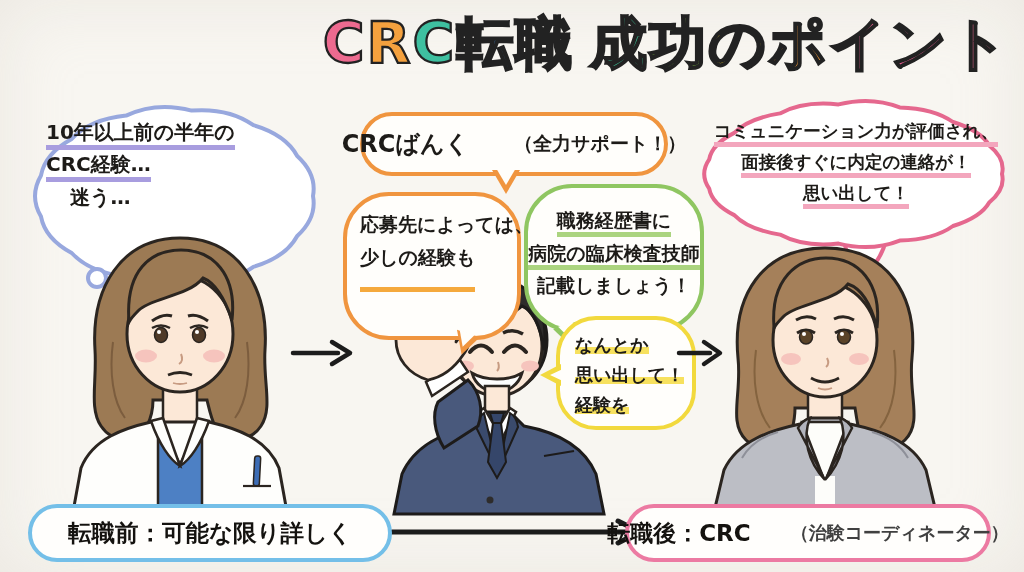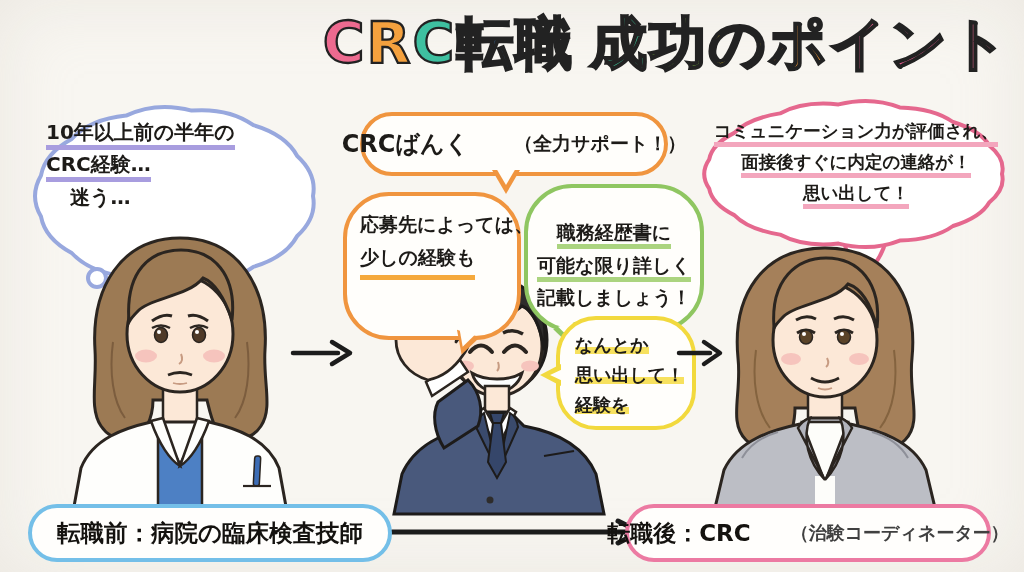--- a/index.html
+++ b/index.html
@@ -25,35 +25,35 @@
   .bubble-top .main{font-size:24px;} .bubble-top .paren{font-size:19px;}
   .bubble-top .tail{left:128px;bottom:-22px;border-left:14px solid transparent;border-right:14px solid transparent;border-top:24px solid var(--bubble-orange);}
   .bubble-top .tail2{left:132px;bottom:-13px;border-left:10px solid transparent;border-right:10px solid transparent;border-top:17px solid #fffefb;}
 
   .bubble-orange2{left:343px;top:192px;width:178px;height:148px;border-width:4px;
                   border-color:var(--bubble-orange);border-radius:46px;padding:12px 0 0 13px;}
   .bubble-orange2 .tail{left:106px;bottom:-19px;border-left:12px solid transparent;border-right:12px solid transparent;border-top:22px solid var(--bubble-orange);transform:rotate(18deg);}
   .bubble-orange2 .tail2{left:110px;bottom:-11px;border-left:8px solid transparent;border-right:8px solid transparent;border-top:15px solid #fffefb;transform:rotate(18deg);}
 
   .bubble-green{left:524px;top:184px;width:180px;height:148px;border-width:4px;
-                border-color:var(--bubble-green);border-radius:48px;padding-top:28px;text-align:center;}
+                border-color:var(--bubble-green);border-radius:48px;padding-top:16px;text-align:center;}
   .bubble-green .tail{left:28px;bottom:-19px;border-left:12px solid transparent;border-right:12px solid transparent;border-top:22px solid var(--bubble-green);transform:rotate(-18deg);}
   .bubble-green .tail2{left:32px;bottom:-11px;border-left:8px solid transparent;border-right:8px solid transparent;border-top:15px solid #fffefb;transform:rotate(-18deg);}
 
   .bubble-yellow{left:556px;top:316px;width:140px;height:114px;border-width:4px;
                  border-color:var(--bubble-yellow);border-radius:40px;padding:10px 0 0 15px;}
   .bubble-yellow .tail{left:-20px;top:44px;border-top:11px solid transparent;border-bottom:11px solid transparent;border-right:21px solid var(--bubble-yellow);}
   .bubble-yellow .tail2{left:-10px;top:48px;border-top:7px solid transparent;border-bottom:7px solid transparent;border-right:15px solid #fffefb;}
 
   .bline{font-size:19px;line-height:1.72;font-weight:bold;color:#1d1b18;white-space:nowrap;}
   .bubble-yellow .bline{font-size:18px;line-height:1.68;}
 
   
   .u-purple{border-bottom:5px solid var(--underline-purple);padding-bottom:1px;text-align:right;}
-  .u-orange{border-bottom:5px solid var(--underline-orange);padding-bottom:7px;}
+  .u-orange{border-bottom:5px solid var(--underline-orange);padding-bottom:19px;}
   .u-green{border-bottom:5px solid var(--underline-green);padding-bottom:1px;}
   .u-pink{border-bottom:5px solid var(--underline-pink);padding-bottom:1px;}
   .hl-yellow{background:linear-gradient(transparent 62%,var(--highlight-yellow) 62%,var(--highlight-yellow) 97%,transparent 97%);}
 
   
   .cloud-stroke{fill:#ffffff;stroke-width:4px;stroke-linejoin:round;}
   .cloud-blue{stroke:var(--cloud-blue);}
   .cloud-pink{stroke:var(--bubble-pink);}
   #thought-svg{position:absolute;left:22px;top:96px;z-index:1;}
   #pinkcloud-svg{position:absolute;left:694px;top:96px;z-index:1;}
@@ -141,21 +141,21 @@
 
   <div class="bubble bubble-orange2">
     <div class="bline"><span>応募先によっては、</span></div>
     <div class="bline"><span class="u-orange">少しの経験も</span></div>
     <i class="tail"></i>
       <i class="tail2"></i>
   </div>
 
   <div class="bubble bubble-green">
     <div class="bline"><span class="u-green">職務経歴書に</span></div>
-    <div class="bline"><span class="u-green">可能な限り詳しく</span></div>
+    <div class="bline"><span class="u-green">病院の臨床検査技師</span></div>
     <div class="bline"><span>記載しましょう！</span></div>
     <i class="tail"></i>
       <i class="tail2"></i>
   </div>
 
   <div class="bubble bubble-yellow">
     <div class="bline"><span class="hl-yellow">なんとか</span></div>
     <div class="bline"><span class="hl-yellow">思い出して！</span></div>
     <div class="bline"><span class="hl-yellow">経験を</span></div>
     <i class="tail"></i>
@@ -231,20 +231,20 @@
     <path d="M44,226 C52,212 66,204 80,200" fill="none" stroke="#8e9099" stroke-width="2"></path>
     <path d="M210,226 C202,212 188,204 174,200" fill="none" stroke="#8e9099" stroke-width="2"></path>
   </svg>
 
   <svg class="arrow" style="left:388px;top:518px;" width="258" height="30" viewBox="0 0 258 30">
     <line x1="4" y1="14" x2="238" y2="14" stroke-width="5"></line>
     <path d="M230,3 L252,14 L230,25" stroke-width="5"></path>
   </svg>
 
   <div class="pill" id="pill-before">
-    <span class="big">転職前：病院の臨床検査技師</span>
+    <span class="big">転職前：可能な限り詳しく</span>
   </div>
   <div class="pill" id="pill-after">
     <span class="big">転職後：CRC</span>
       <span class="small">（治験コーディネーター）</span>
   </div>
 
 </div>
 
 </body></html>

